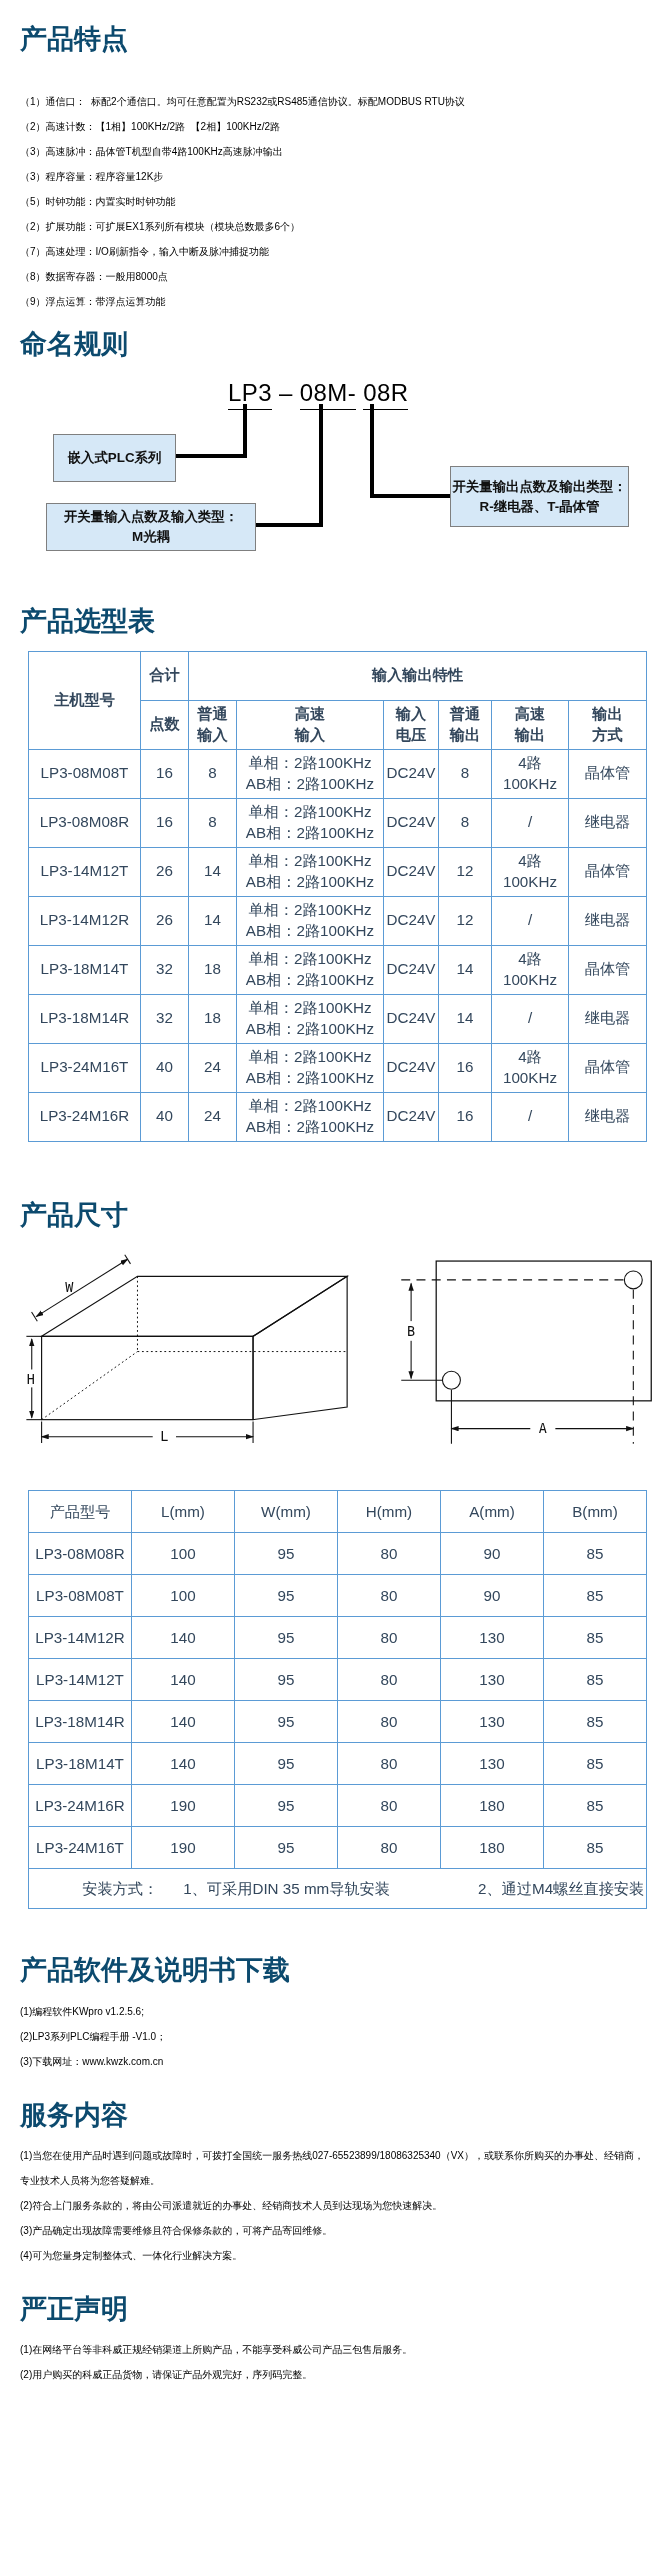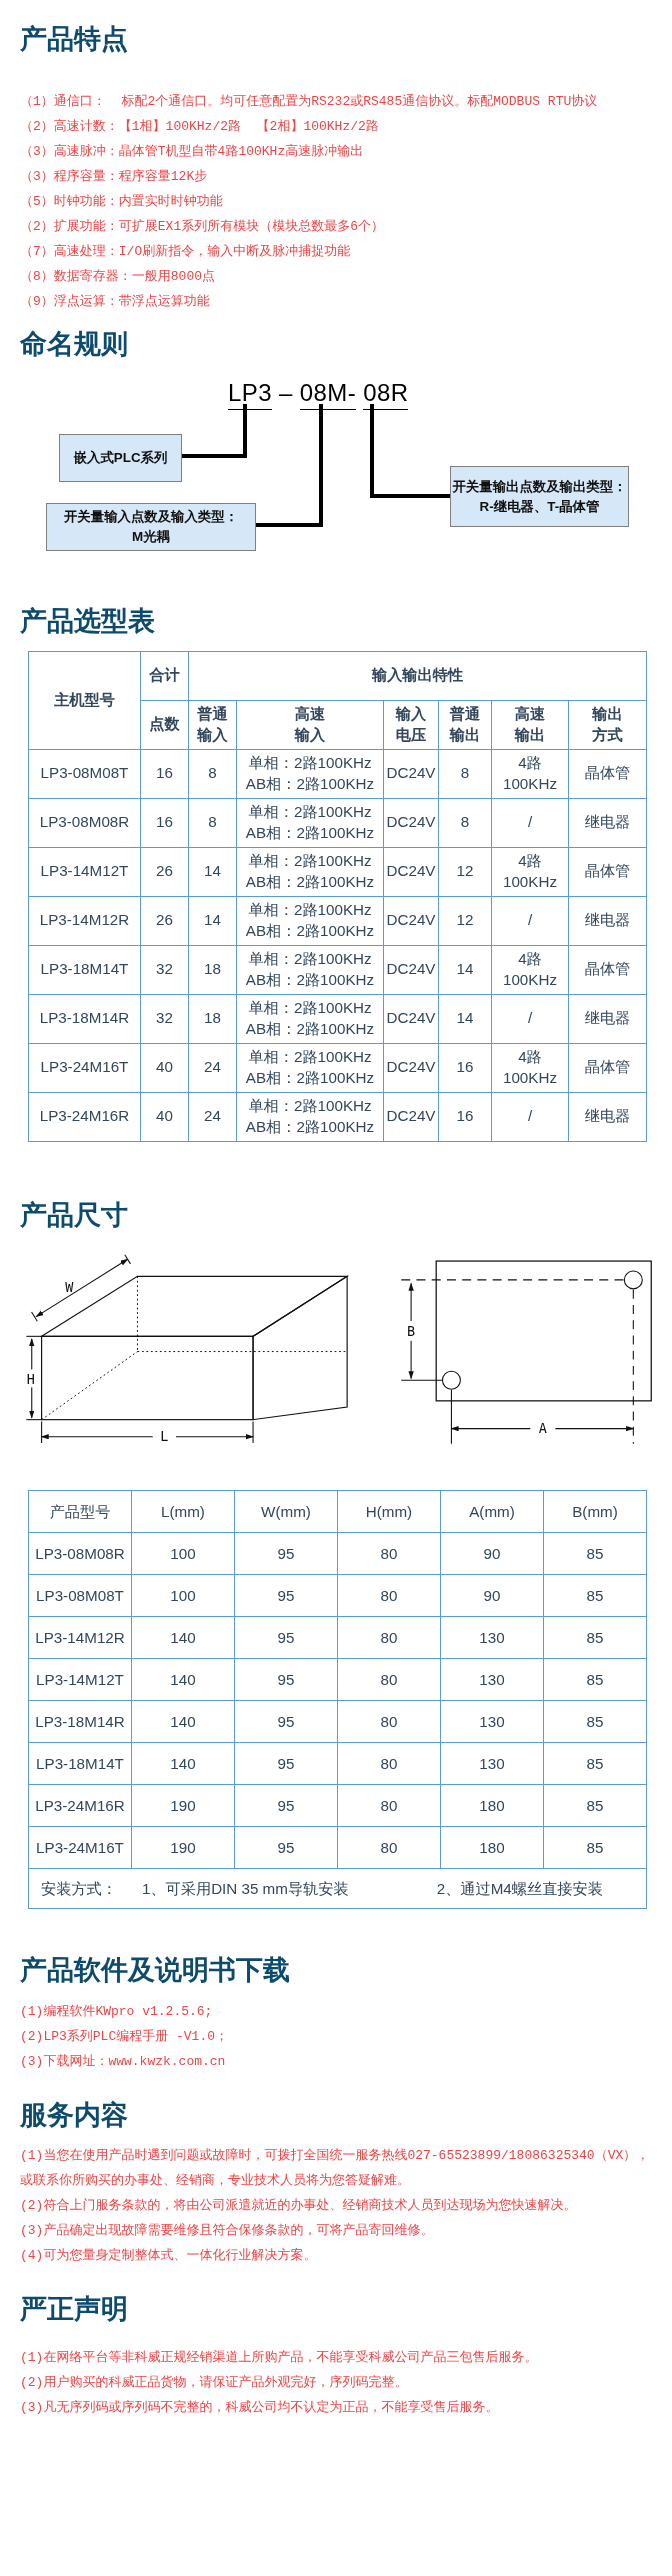--- a/index.html
+++ b/index.html
@@ -13,50 +13,50 @@
   .sec-title { font-size:27px; font-weight:bold; color:#0c4a6e; line-height:32px; }
   #t-features { margin-top:23px; }
   #t-naming   { margin-top:14.3px; }
   #t-selection{ margin-top:32px; }
   #t-dims     { margin-top:57px; }
   #t-downloads{ margin-top:45px; }
   #t-service  { margin-top:25px; }
   #t-statement{ margin-top:25px; }
 
   .textblock { margin-top:34px; }
-  .textblock p, .tb p { font-size:13px; line-height:25px; color:#ef4444; white-space:pre-wrap;font-family:Liberation Mono, monospace; }
+  .textblock p, .tb p { font-size:10px; line-height:25px; color:#000000; white-space:pre-wrap; }
   #downloads-list { margin-top:12.5px; }
   #service-list   { margin-top:12.5px; }
-  #statement-list { margin-top:20px; }
+  #statement-list { margin-top:12px; }
 
   
   .naming-wrap { position:relative; height:213px; }
   .nm-model { position:absolute; left:208px; top:19px; font-size:24px; color:#000; letter-spacing:0.4px; white-space:pre; }
   .nm-model .u { border-bottom:1.8px solid #000; padding-bottom:2.7px; }
   .nbox { position:absolute; background:#D6E8F7; border:0.9px solid #7F7F7F;
           display:flex; flex-direction:column; justify-content:center; align-items:center;
           font-size:13.4px; font-weight:bold; color:#111; line-height:20px; text-align:center; }
-  #nbox-series { left:39px;  top:74px;  width:123px; height:48px; }
+  #nbox-series { left:33px;  top:74px;  width:123px; height:48px; }
   #nbox-input  { left:26px;  top:143px; width:210px; height:48px; }
   #nbox-output { left:430px; top:106px; width:179px; height:61px; }
   .nline { position:absolute; background:#000; }
 
   
   table { border-collapse:collapse; margin-left:8px; width:618px; table-layout:fixed; }
   table, td { border:0.9px solid #5B9BD5; }
   table { border-width:1.8px; }
   td { text-align:center; vertical-align:middle; white-space:pre-line;
        font-size:15.2px; color:#33475C; line-height:20.6px; padding:1.8px; overflow:hidden; }
   .sel { margin-top:13.4px; }
   .sel tr { height:49px; }
   .sel thead td { font-weight:bold; }
   .dim { margin-top:13.4px; }
   .dim tr { height:42px; }
   .dim tr.fr { height:40px; }
-  .dim td.foot { text-align:left; padding-left:12px; white-space:nowrap; }
+  .dim td.foot { text-align:right; padding-left:22px; white-space:nowrap; }
   .dim td.foot .fl { margin-right:25px; }
   .dim td.foot .f1 { margin-right:88px; }
 
   
   .drawings { display:flex; margin-top:22.4px; width:654px; }
   .drawings svg { display:block; }
   .dw-label { font-family:"DejaVu Sans Mono",monospace; font-size:15px; fill:#111; }
 </style>
 </head>
 <body>
@@ -419,17 +419,16 @@
       <p>(2)符合上门服务条款的，将由公司派遣就近的办事处、经销商技术人员到达现场为您快速解决。</p>
       <p>(3)产品确定出现故障需要维修且符合保修条款的，可将产品寄回维修。</p>
       <p>(4)可为您量身定制整体式、一体化行业解决方案。</p>
     </div>
 
   <div class="sec-title" id="t-statement">严正声明</div>
   <div class="tb" id="statement-list">
 
   <p>(1)在网络平台等非科威正规经销渠道上所购产品，不能享受科威公司产品三包售后服务。</p>
       <p>(2)用户购买的科威正品货物，请保证产品外观完好，序列码完整。</p>
-      <p>(3)凡无序列码或序列码不完整的，科威公司均不认定为正品，不能享受售后服务。</p>
     </div>
 
 </div>
 
 
 </body></html>

